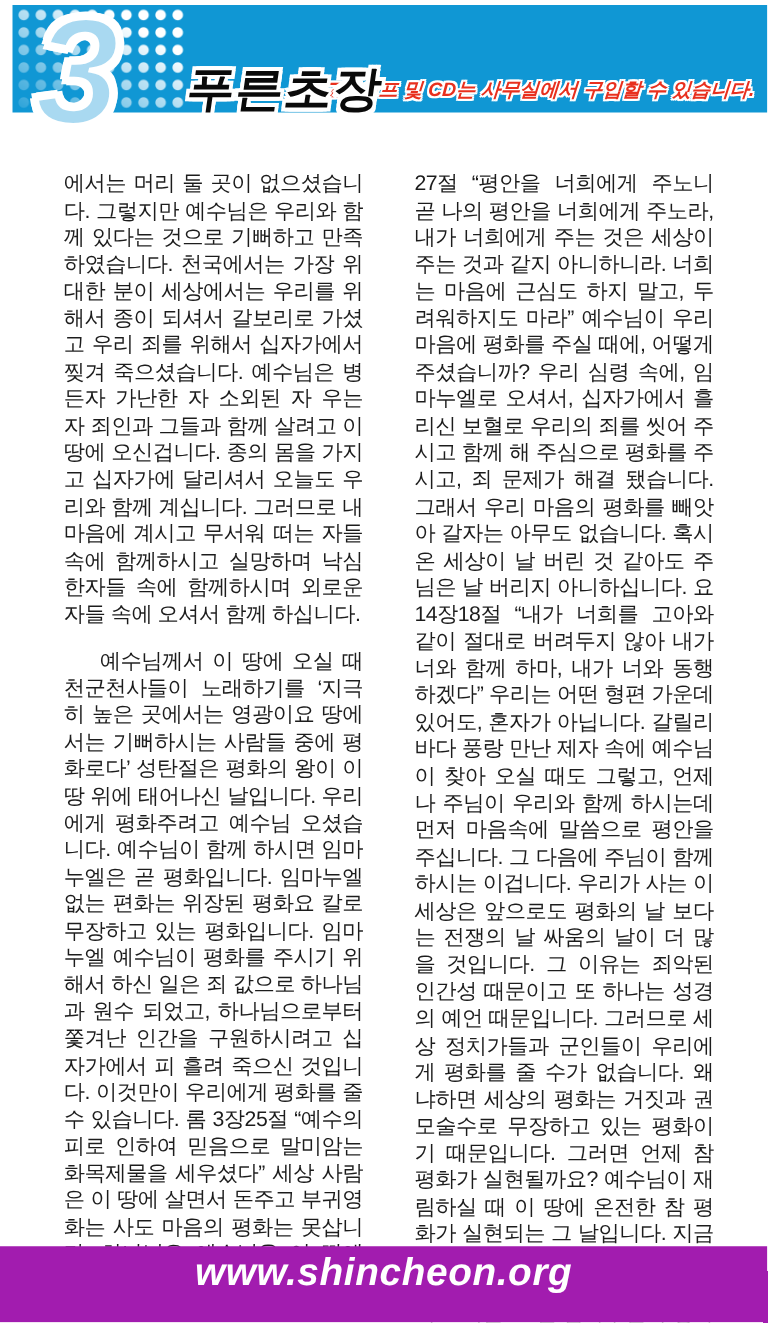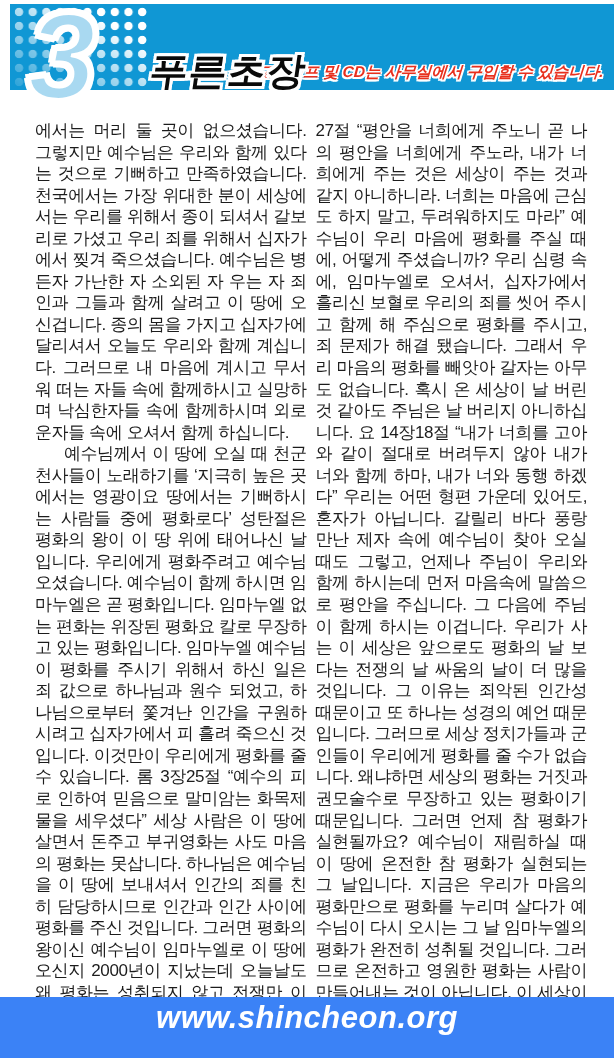--- a/index.html
+++ b/index.html
@@ -81,35 +81,35 @@
   }
   .column {
     width: 272px;
     font-size: 17px;
     line-height: 21.55px;
     color: #1c1c1c;
     text-align: justify;
     word-break: break-all;
     letter-spacing: -0.4px;
   }
-  .column p { margin: 0; }
+  .column p { margin: 16px; }
   .para-indent { text-indent: 1.7em; }
   .section-heading {
     font-weight: bold;
     color: #111111;
     text-indent: 1.6em;
     margin: 4px 0 2px 0 !important;
   }
 
   
   .footer-bar {
     position: absolute;
     left: 0; top: 997px;
     width: 614px; height: 61px;
-    background: #3b82f6;
+    background: #a21caf;
     text-align: center;
   }
   .footer-url {
     display: inline-block;
     margin-top: 3px;
     font-size: 31px;
     font-weight: bold;
     font-style: italic;
     color: #ffffff;
     letter-spacing: 0.5px;

